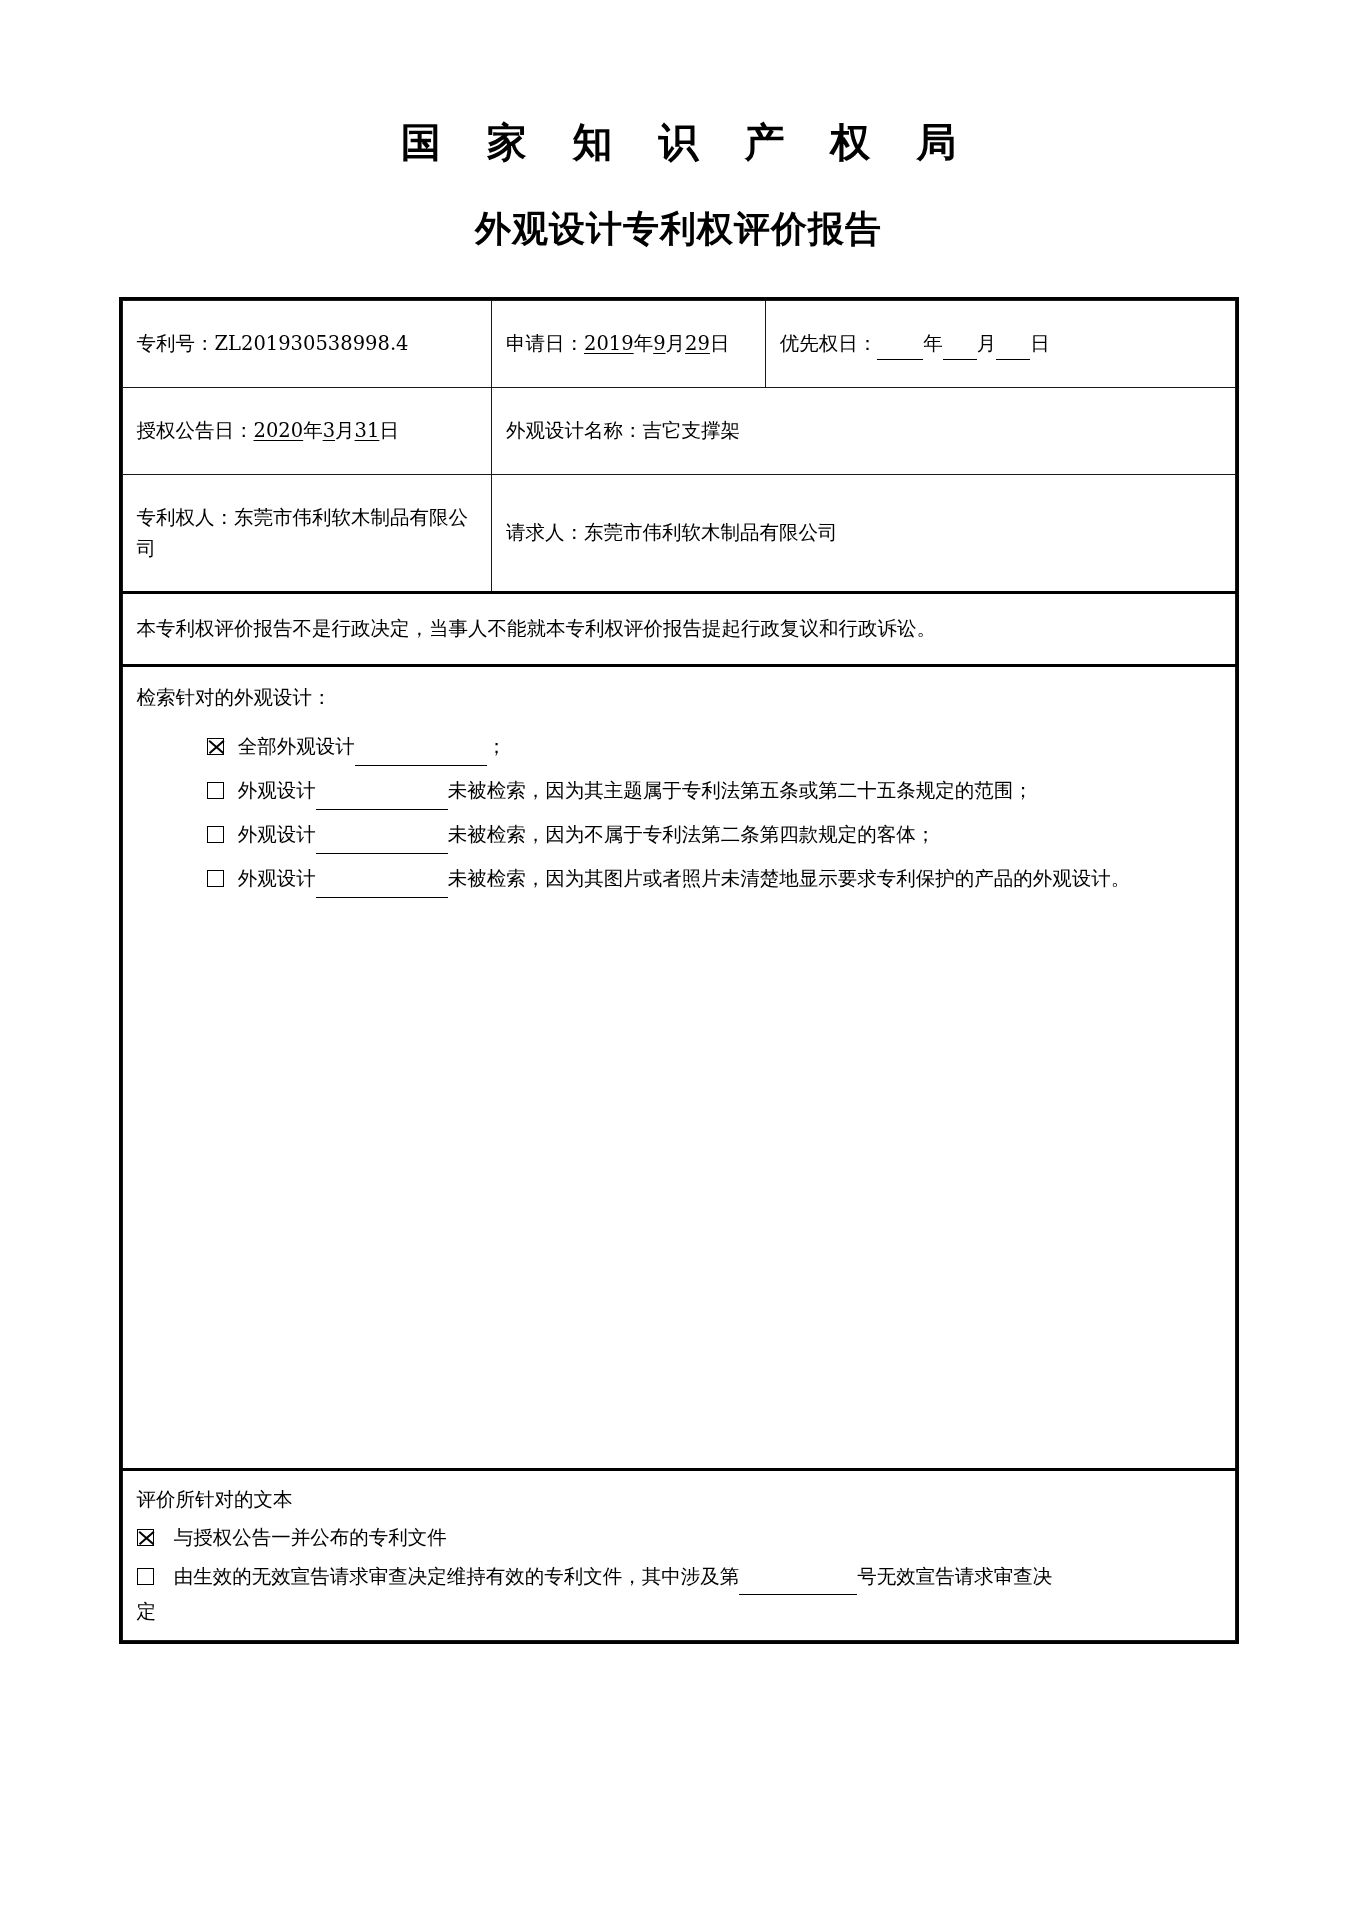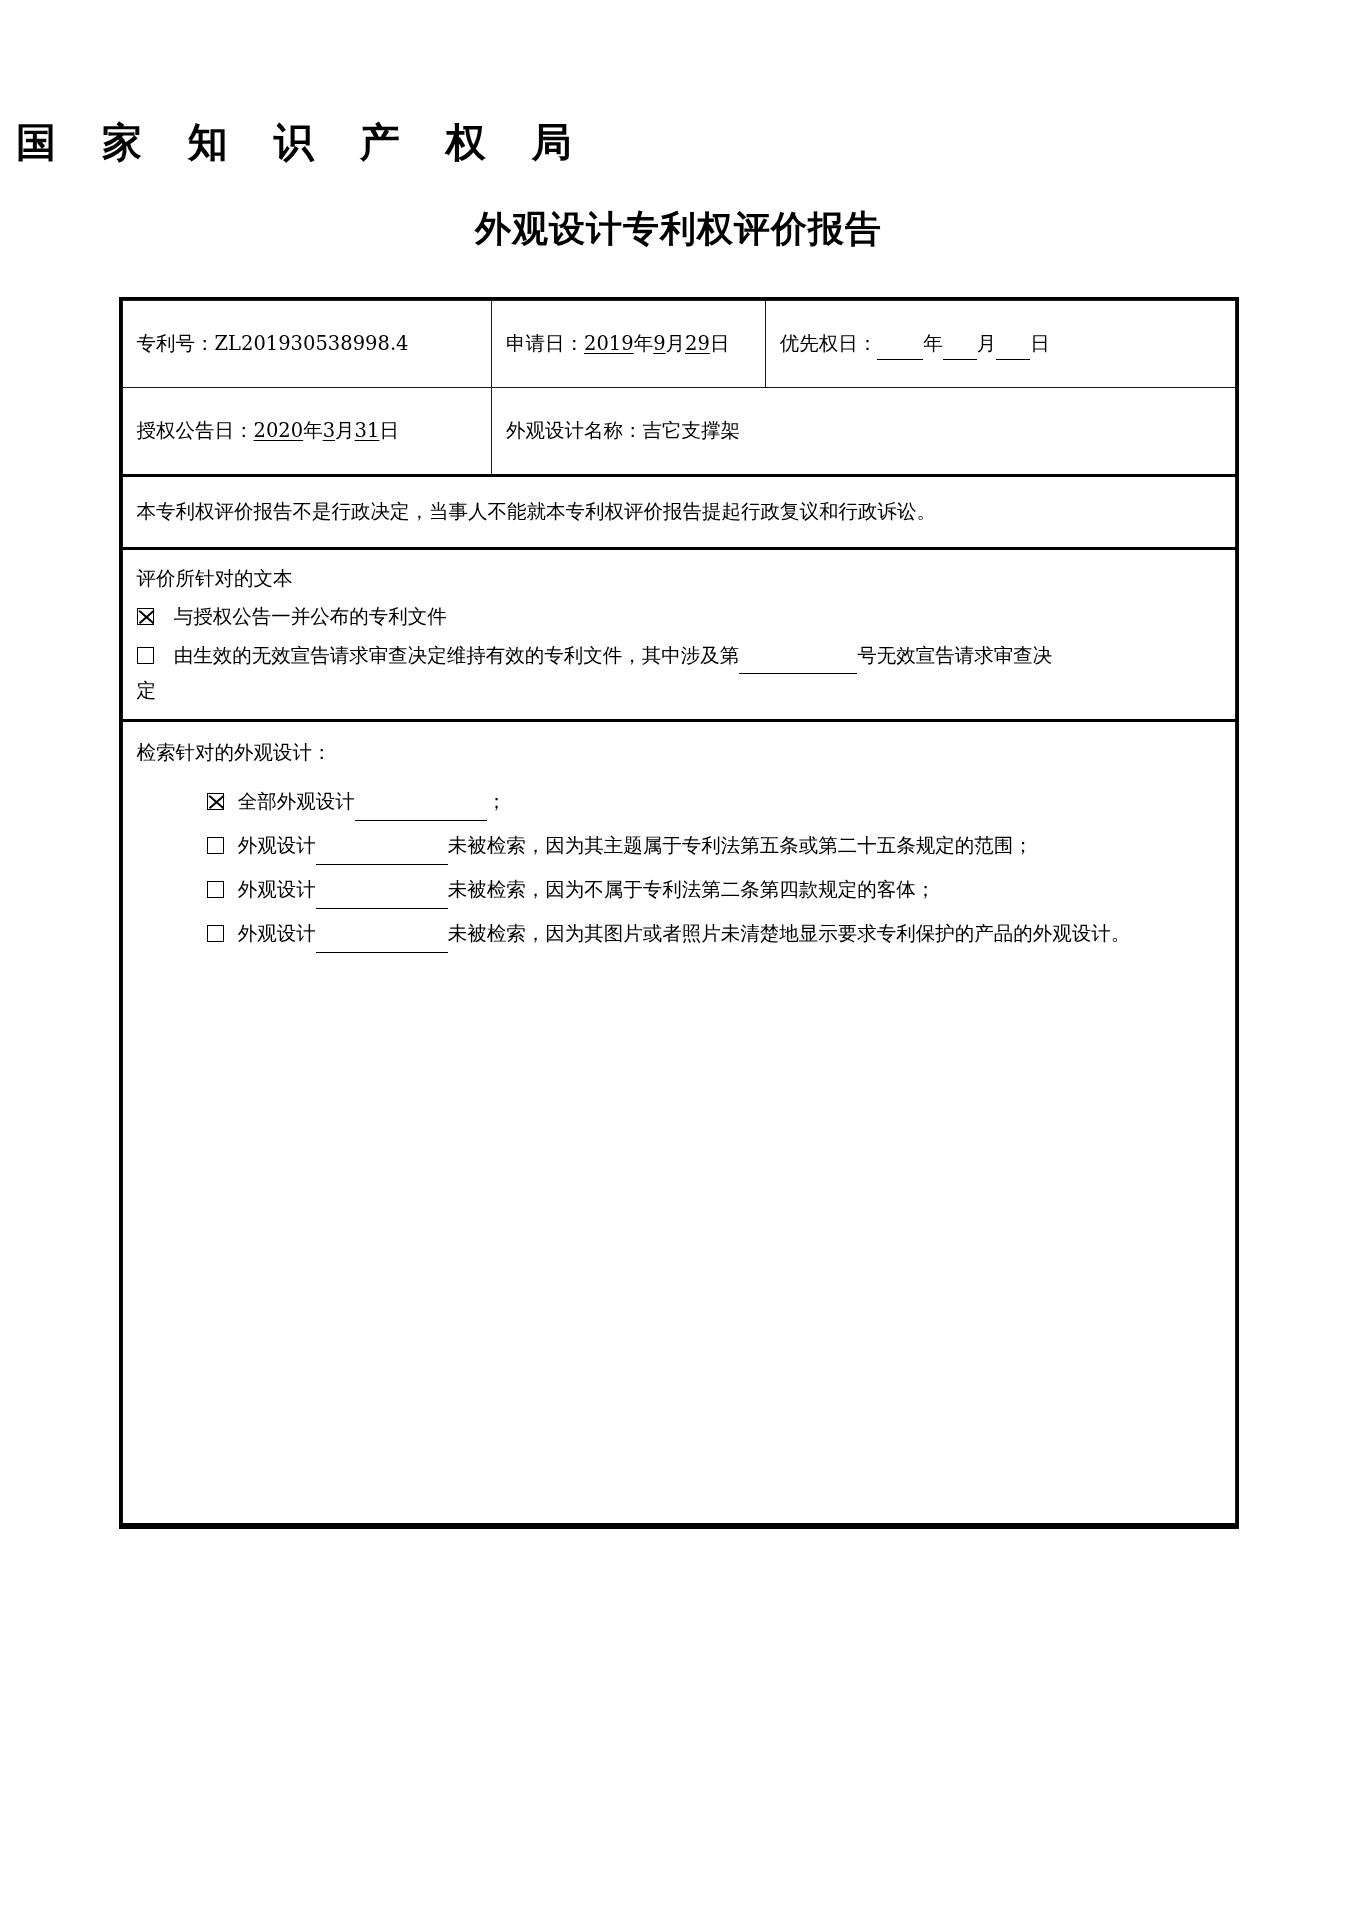--- a/index.html
+++ b/index.html
@@ -18,21 +18,21 @@
   .page {
     width: 1357px;
     height: 1920px;
     box-sizing: border-box;
     padding: 0;
     position: relative;
   }
 
   
   .title-main {
-    text-align: left;
+    text-align: center;
     font-size: 40px;
     font-weight: bold;
     letter-spacing: 16px;
     text-indent: 16px;
     margin-top: 118px;
     line-height: 1.2;
     font-family: "DejaVu Serif", "Liberation Serif", serif;
   }
   .title-sub {
     text-align: center;
@@ -155,72 +155,80 @@
 
         <tr>
           <td class="cell-tall">
             <span>授权公告日：</span><span class="u">2020</span><span>年</span><span class="u">3</span><span>月</span><span class="u">31</span><span>日</span>
           </td>
           <td class="cell-tall" colspan="2">
             <span>外观设计名称：</span><span>吉它支撑架</span>
           </td>
         </tr>
 
+        <tr>
+          <td class="cell-two-line">
+            <span>专利权人：</span><span>东莞市伟利软木制品有限公司</span>
+          </td>
+          <td class="cell-two-line" colspan="2" style="vertical-align:middle;">
+            <span>请求人：</span><span>东莞市伟利软木制品有限公司</span>
+          </td>
+        </tr>
 
 
 
         <tr class="thick-top">
           <td colspan="3" style="height:46px;">
             <span>本专利权评价报告不是行政决定，当事人不能就本专利权评价报告提起行政复议和行政诉讼。</span>
+          </td>
+        </tr>
+
+        <tr class="thick-top thick-bottom">
+          <td colspan="3" class="sec-block search-block" style="vertical-align:top; padding-top:14px; padding-bottom:10px;">
+            <div class="sec-line">检索针对的外观设计：</div>
+
+            <div style="margin-top:14px; padding-left:36px;">
+              <div class="sec-line opt-row">
+                <span class="cb checked"></span>
+                <span>全部外观设计</span><span class="blank-xl">&nbsp;</span><span>；</span>
+              </div>
+
+              <div class="sec-line opt-row">
+                <span class="cb"></span>
+                <span>外观设计</span><span class="blank-xl">&nbsp;</span><span>未被检索，因为其主题属于专利法第五条或第二十五条规定的范围；</span>
+              </div>
+
+              <div class="sec-line opt-row">
+                <span class="cb"></span>
+                <span>外观设计</span><span class="blank-xl">&nbsp;</span><span>未被检索，因为不属于专利法第二条第四款规定的客体；</span>
+              </div>
+
+              <div class="sec-line opt-row">
+                <span class="cb"></span>
+                <span>外观设计</span><span class="blank-xl">&nbsp;</span><span>未被检索，因为其图片或者照片未清楚地显示要求专利保护的产品的外观设计。</span>
+              </div>
+            </div>
+
+            <div class="tall-empty"></div>
           </td>
         </tr>
 
         <tr class="thick-top">
           <td colspan="3" class="sec-block">
             <div class="sec-line">评价所针对的文本</div>
             <div class="sec-line" style="margin-top:4px;">
               <span class="cb checked"></span>
               <span style="margin-left:6px;">与授权公告一并公布的专利文件</span>
             </div>
             <div class="sec-line" style="margin-top:6px;">
               <span class="cb"></span>
               <span style="margin-left:6px;">由生效的无效宣告请求审查决定维持有效的专利文件，其中涉及第</span><span class="blank-l">&nbsp;</span><span>号无效宣告请求审查决</span>
             </div>
             <div class="sec-line">定</div>
           </td>
         </tr>
 
-        <tr class="thick-top thick-bottom">
-          <td colspan="3" class="sec-block search-block" style="vertical-align:top; padding-top:14px; padding-bottom:10px;">
-            <div class="sec-line">检索针对的外观设计：</div>
-
-            <div style="margin-top:14px; padding-left:36px;">
-              <div class="sec-line opt-row">
-                <span class="cb checked"></span>
-                <span>全部外观设计</span><span class="blank-xl">&nbsp;</span><span>；</span>
-              </div>
-
-              <div class="sec-line opt-row">
-                <span class="cb"></span>
-                <span>外观设计</span><span class="blank-xl">&nbsp;</span><span>未被检索，因为其主题属于专利法第五条或第二十五条规定的范围；</span>
-              </div>
-
-              <div class="sec-line opt-row">
-                <span class="cb"></span>
-                <span>外观设计</span><span class="blank-xl">&nbsp;</span><span>未被检索，因为不属于专利法第二条第四款规定的客体；</span>
-              </div>
-
-              <div class="sec-line opt-row">
-                <span class="cb"></span>
-                <span>外观设计</span><span class="blank-xl">&nbsp;</span><span>未被检索，因为其图片或者照片未清楚地显示要求专利保护的产品的外观设计。</span>
-              </div>
-            </div>
-
-            <div class="tall-empty"></div>
-          </td>
-        </tr>
-
       </tbody>
         </table>
     </div>
   </div>
 
 </div>
 
 </body></html>

